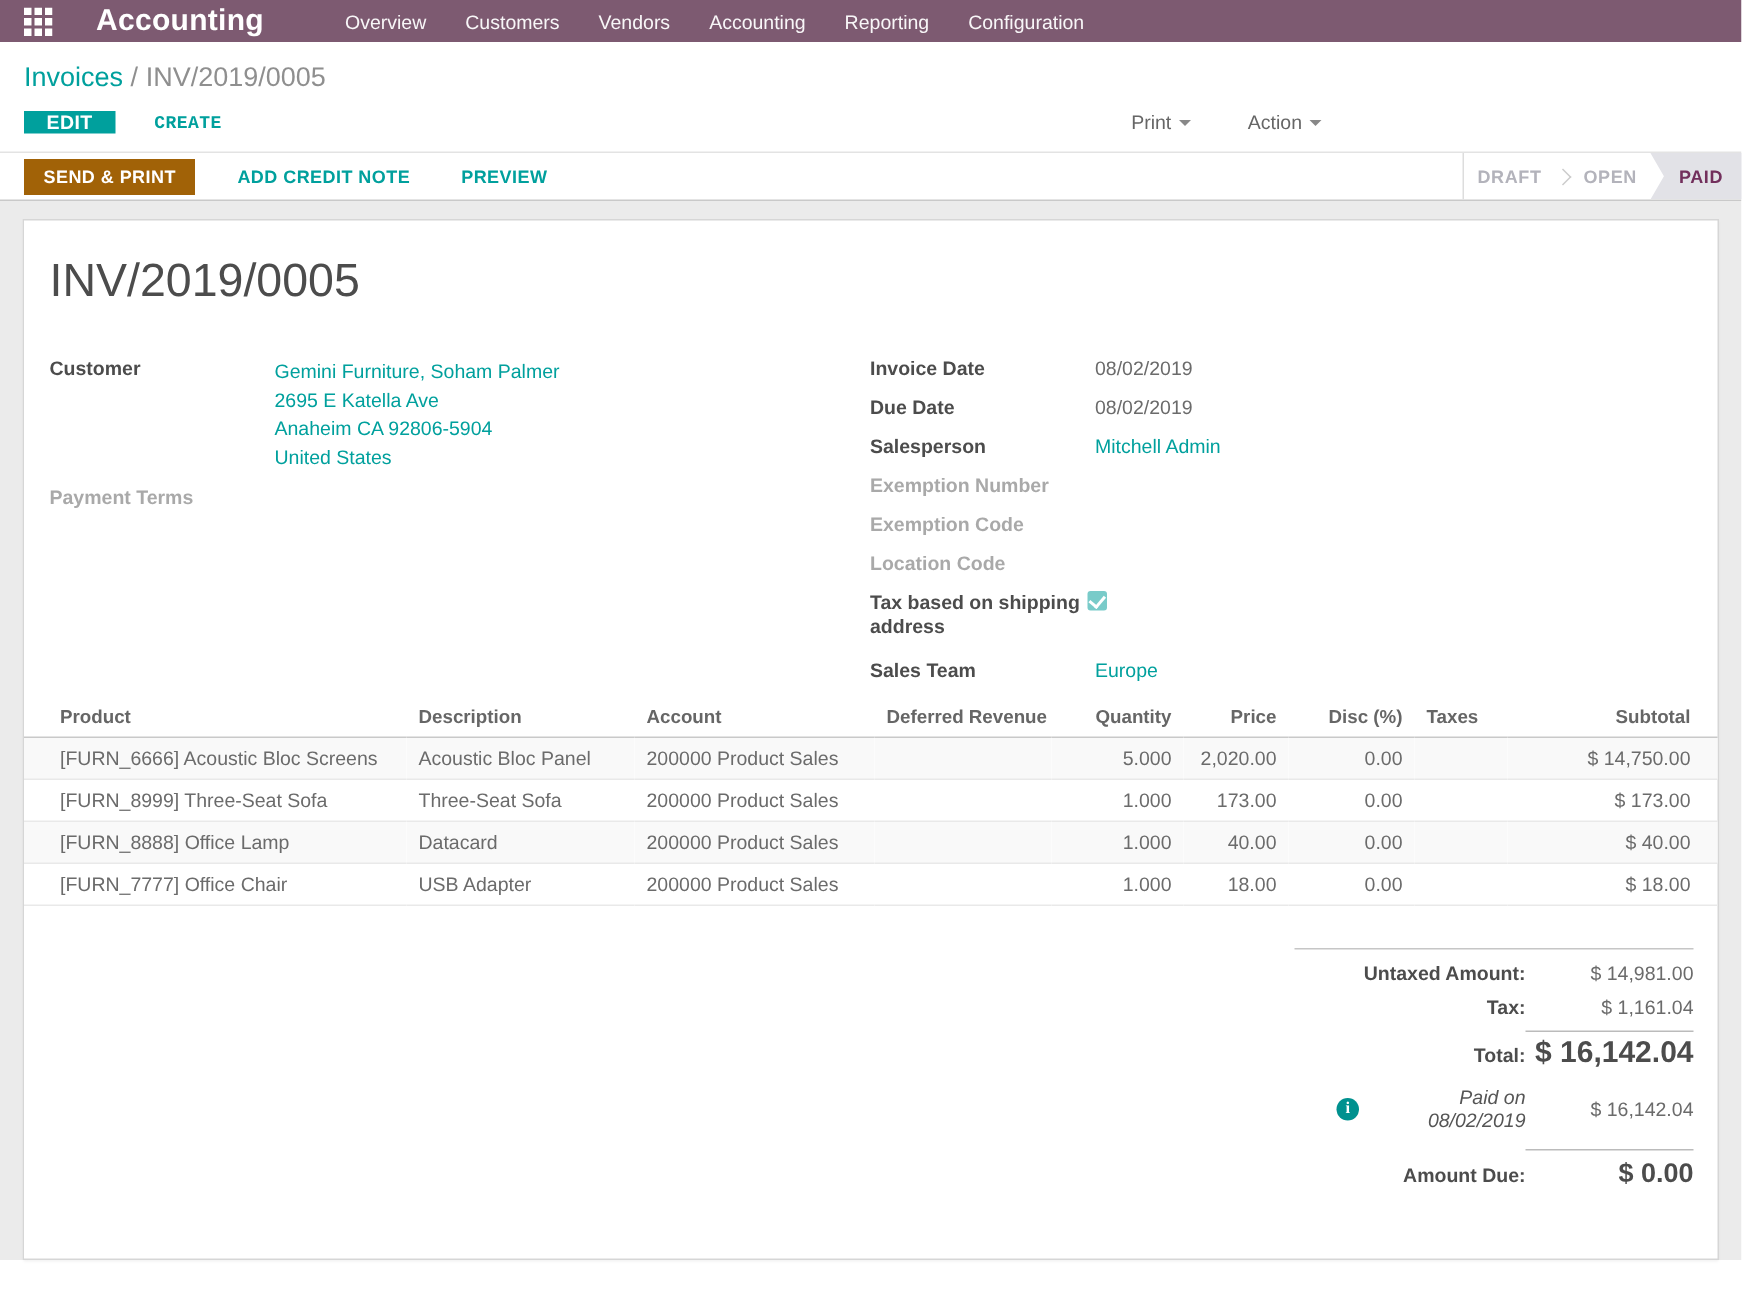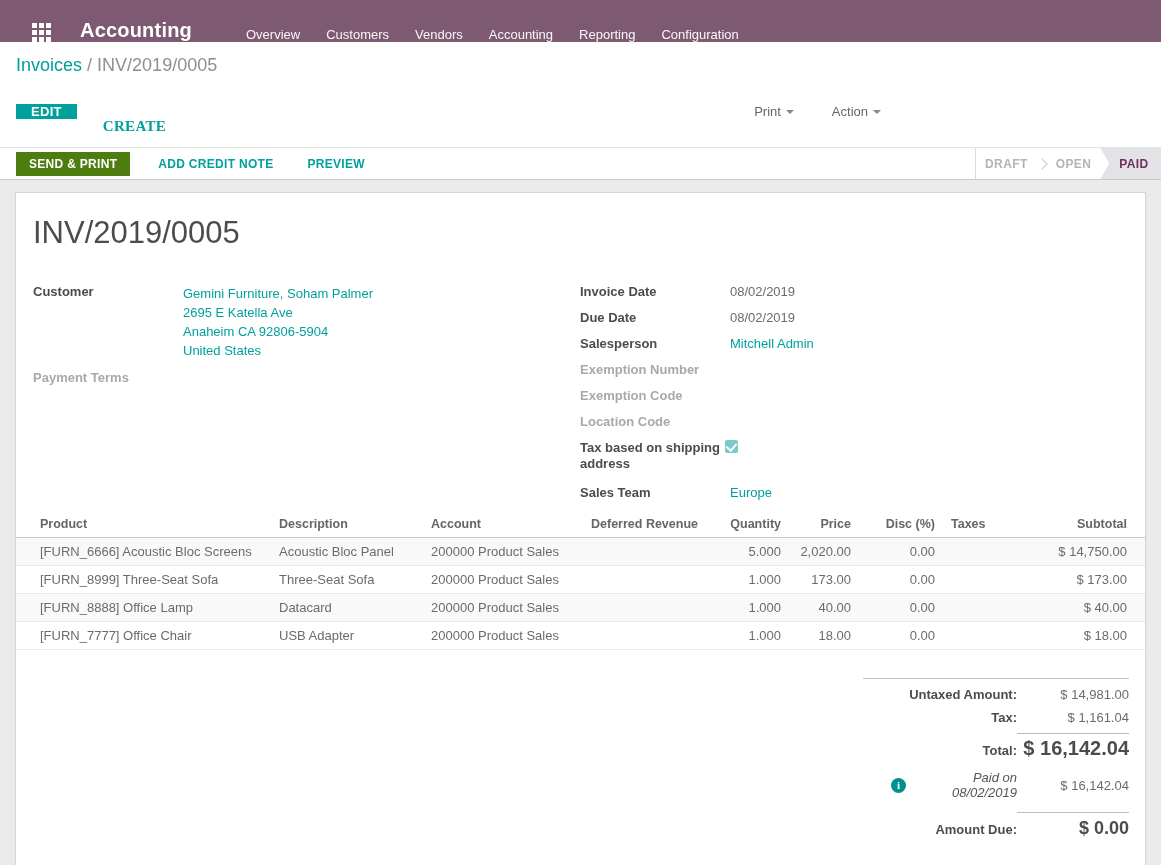--- a/index.html
+++ b/index.html
@@ -5,60 +5,60 @@
   * { box-sizing: border-box; }
   html,body { margin:0; padding:0; }
   body {
     width:1161px; height:865px; overflow:hidden;
     font-family:"Liberation Sans", sans-serif;
     background:#fff; color:#4c4c4c;
   }
 
   
   .nav {
-    height:42px; background:#7d5a71; display:flex; align-items:flex-end;
-    padding:0 32px; color:#fff;
+    height:28px; background:#7d5a71; display:flex; align-items:center;
+    padding:0 16px; color:#fff;
   }
   .apps-icon { width:19px; height:19px; margin-right:29px; cursor:pointer; display:block; }
   .brand { font-size:20px; font-weight:bold; margin-right:54px; letter-spacing:.2px; cursor:pointer; }
   .nav-item { font-size:13px; margin-right:26px; color:rgba(255,255,255,.95); cursor:pointer; }
 
   
   .control-panel { padding:12px 16px 0 16px; background:#fff; }
   .breadcrumb { font-size:18px; line-height:22px; }
   .breadcrumb .bc-link { color:#00a09d; cursor:pointer; }
   .breadcrumb .bc-sep, .breadcrumb .bc-current { color:#8f8f8f; }
   .cp-row { display:flex; align-items:center; margin-top:11px; padding-bottom:11px; }
   .btn-primary {
     background:#00a09d; color:#fff; border:none; font-weight:bold; font-size:13px;
     padding:0 15px; letter-spacing:.3px; cursor:pointer; font-family:inherit;
   }
   .btn-link {
-    background:none; border:none; color:#00a09d; font-weight:bold; font-size:15px;
-    margin-left:20px; letter-spacing:.3px; cursor:pointer; font-family:Liberation Serif, serif;margin-top:30px;
+    background:none; border:none; color:#00a09d; font-weight:bold; font-size:12px;
+    margin-left:20px; letter-spacing:.3px; cursor:pointer; font-family:Liberation Mono, monospace;
   }
   .cp-right { margin-left:auto; margin-right:258px; display:flex; align-items:center; }
   .dropdown-btn {
     background:none; border:none; color:#666; font-size:13px; cursor:pointer;
     margin-left:26px; display:flex; align-items:center; font-family:inherit;
   }
   .caret {
     display:inline-block; margin-left:5px; width:0; height:0;
     border-left:4px solid transparent; border-right:4px solid transparent;
     border-top:4px solid #888;
   }
 
   
   .statusbar {
     height:33px; border-top:1px solid #e3e3e3; border-bottom:1px solid #c9c9c9;
     display:flex; background:#fff;
   }
   .sb-left { flex:1; display:flex; align-items:center; padding:0 16px; }
   .sb-btn-primary {
-    background:#4d7c0f; color:#fff; border:none; font-weight:bold; font-size:12px;
+    background:#a16207; color:#fff; border:none; font-weight:bold; font-size:12px;
     padding:5px 13px; letter-spacing:.3px; cursor:pointer; font-family:inherit;
   }
   .sb-btn-link {
     background:none; border:none; color:#00a09d; font-weight:bold; font-size:12px;
     margin-left:22px; letter-spacing:.3px; cursor:pointer; font-family:inherit;
   }
   .sb-right { width:186px; border-left:1px solid #ddd; display:flex; align-items:stretch; }
   .state { display:flex; align-items:center; padding:0 9px; font-size:12px; font-weight:bold;
            color:#b3b3bb; letter-spacing:.4px; cursor:pointer; }
   .state-chevron {

